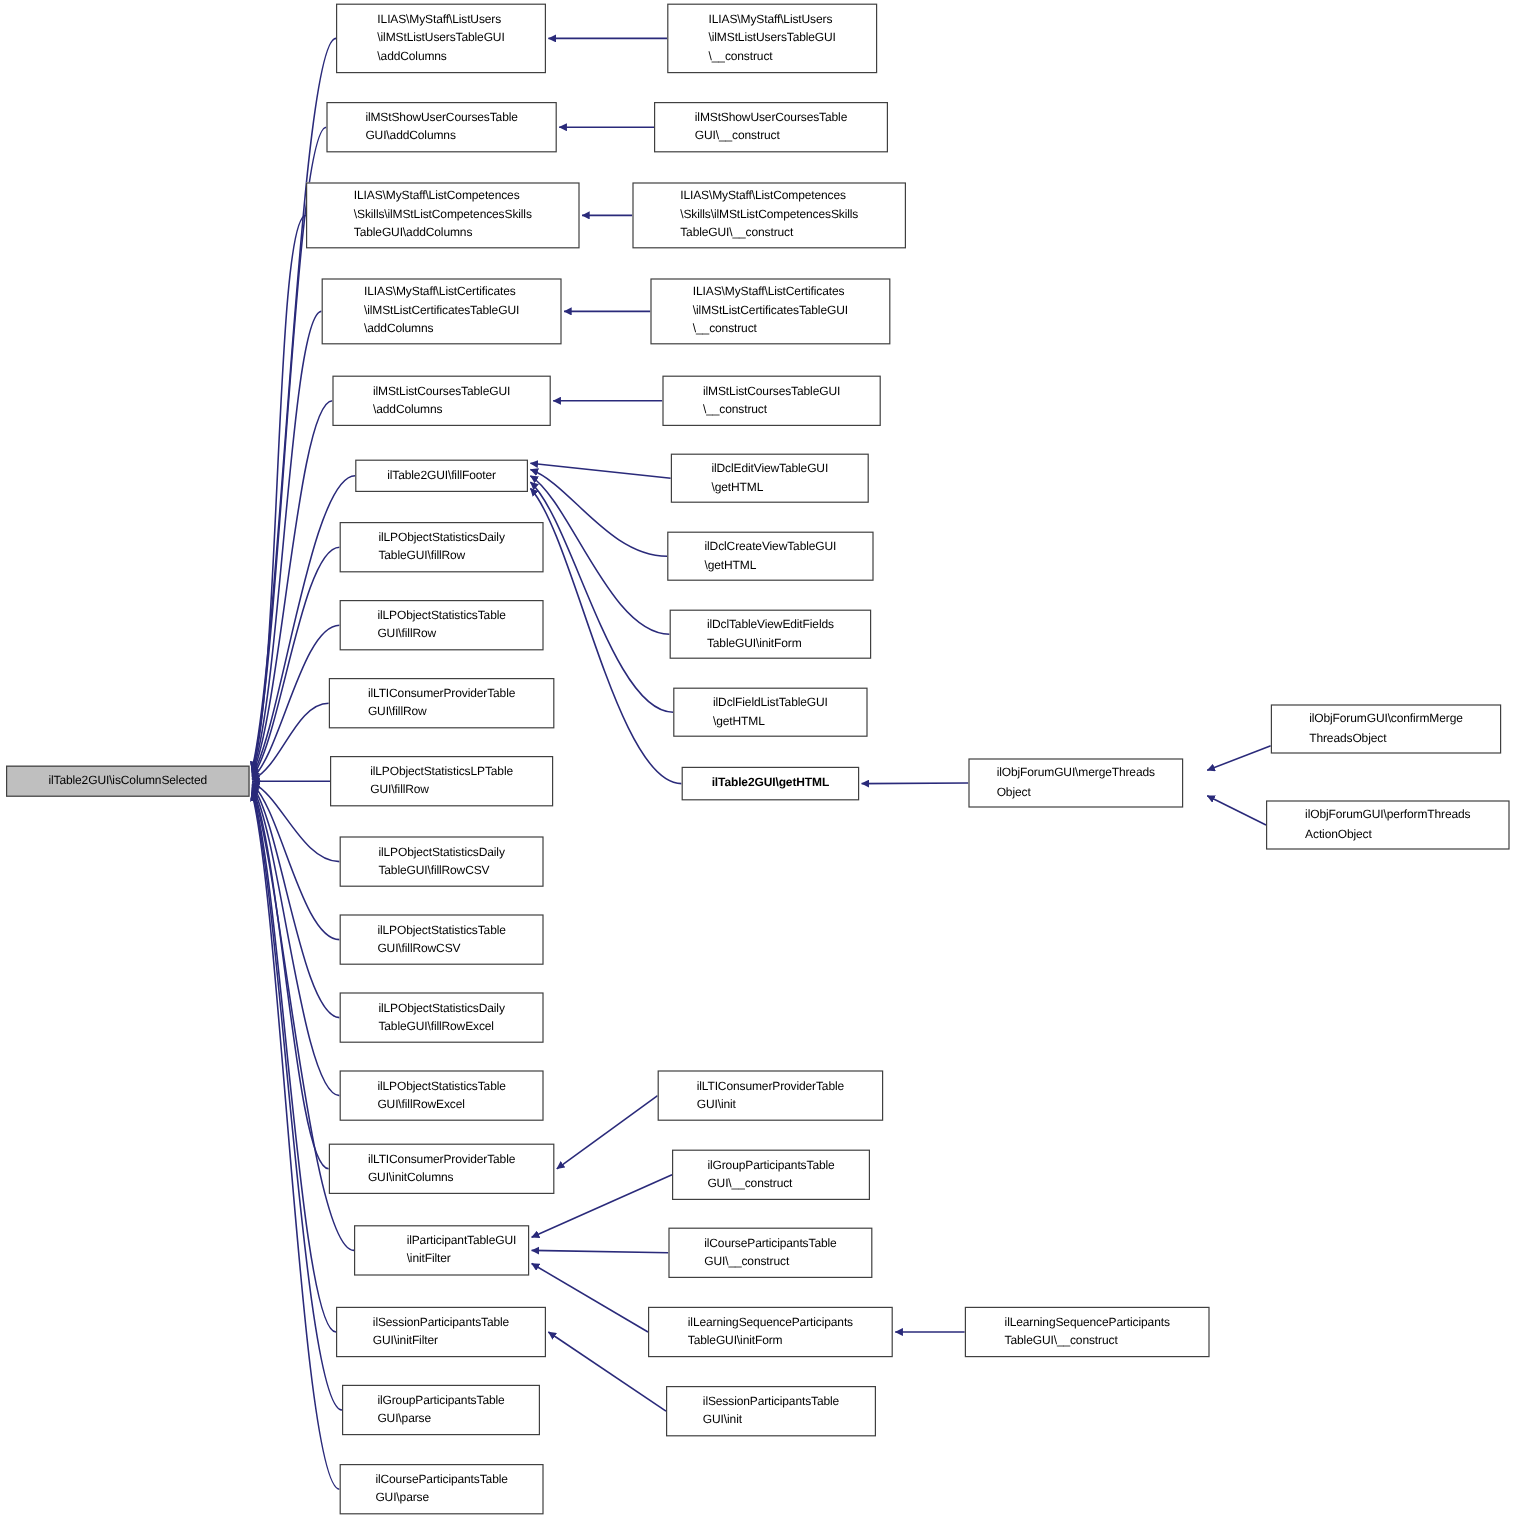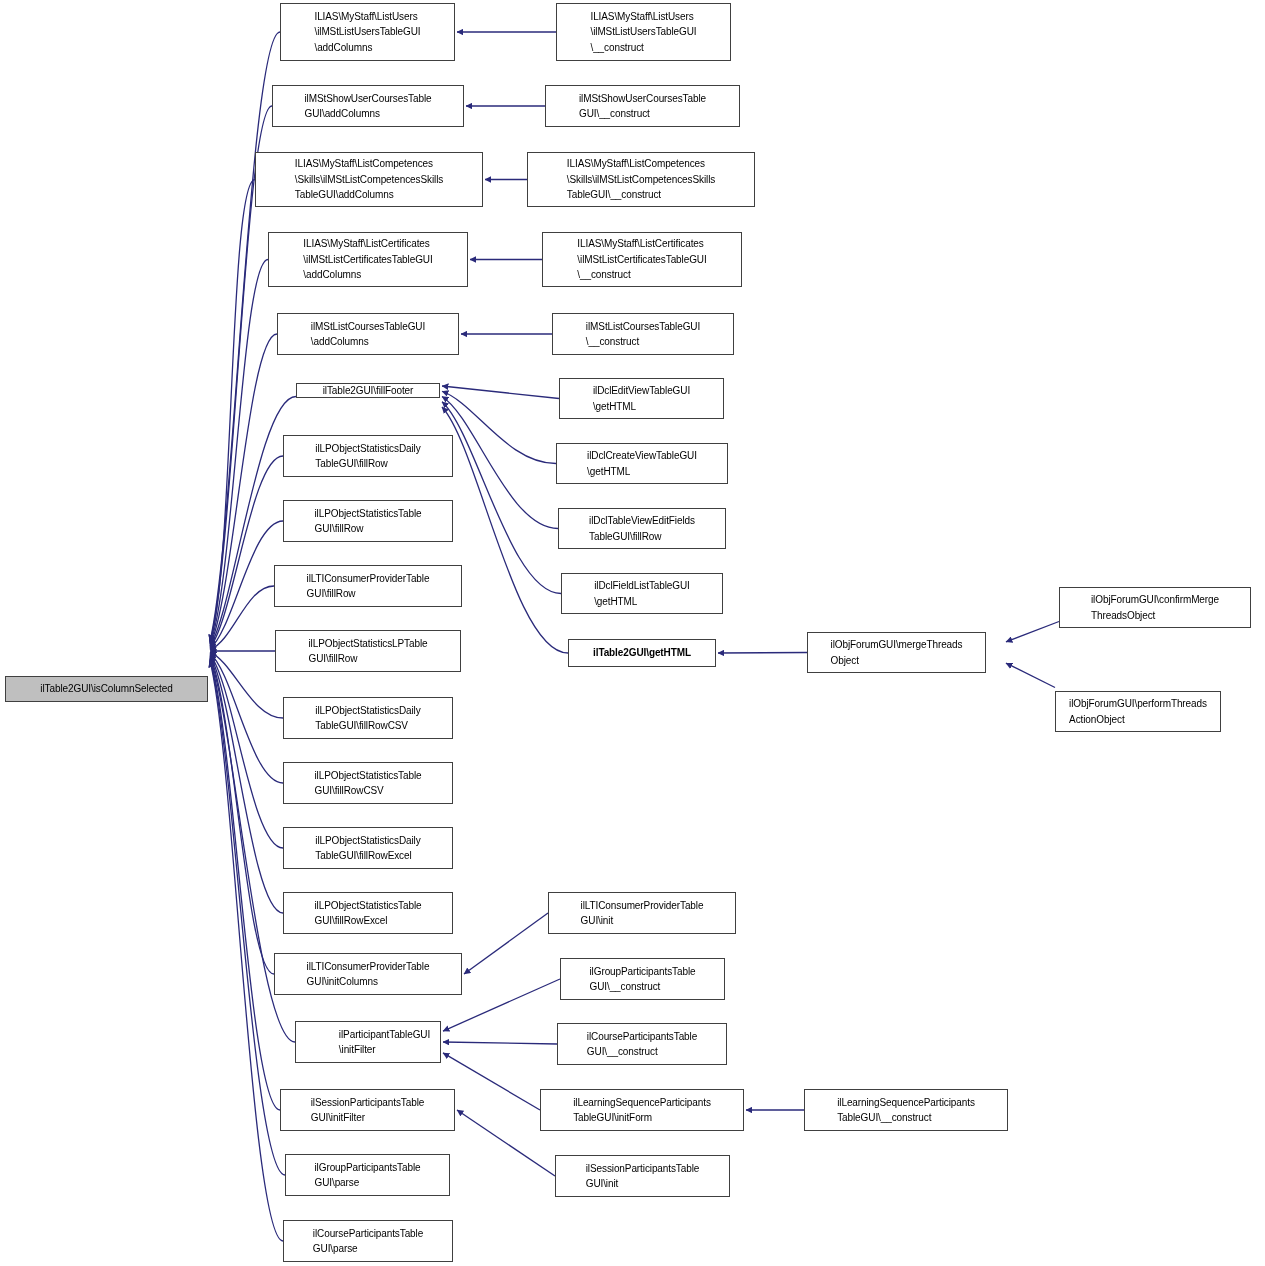--- a/index.html
+++ b/index.html
@@ -37,21 +37,20 @@
     text-align: left;
     font-size: 10px;
     line-height: 15.5px;
     letter-spacing: -0.1px;
     white-space: pre-line;
     padding: 0 3px;
   }
   .node.root {
     background: #bfbfbf;
     border: 1px solid #404040;
-    margin-top: 38px;
   }
   .node-label {
     display: block;
     white-space: pre-line;
   }
 </style>
 </head>
 <body>
 
 <div id="canvas">
@@ -123,35 +122,35 @@
       <div class="node" style="left: 268px; top: 232px; width: 200px; height: 55px;"><span class="node-label">ILIAS\MyStaff\ListCertificates
 \ilMStListCertificatesTableGUI
 \addColumns</span></div>
       <div class="node" style="left: 542px; top: 232px; width: 200px; height: 55px;"><span class="node-label">ILIAS\MyStaff\ListCertificates
 \ilMStListCertificatesTableGUI
 \__construct</span></div>
       <div class="node" style="left: 277px; top: 313px; width: 182px; height: 42px;"><span class="node-label">ilMStListCoursesTableGUI
 \addColumns</span></div>
       <div class="node" style="left: 552px; top: 313px; width: 182px; height: 42px;"><span class="node-label">ilMStListCoursesTableGUI
 \__construct</span></div>
-      <div class="node" style="left: 296px; top: 383px; width: 144px; height: 15px;"><span class="node-label">ilTable2GUI\fillFooter</span></div>
+      <div class="node" style="left: 296px; top: 383px; width: 144px; height: 27px;"><span class="node-label">ilTable2GUI\fillFooter</span></div>
       <div class="node" style="left: 559px; top: 378px; width: 165px; height: 41px;"><span class="node-label">ilDclEditViewTableGUI
 \getHTML</span></div>
       <div class="node" style="left: 556px; top: 443px; width: 172px; height: 41px;"><span class="node-label">ilDclCreateViewTableGUI
 \getHTML</span></div>
       <div class="node" style="left: 558px; top: 508px; width: 168px; height: 41px;"><span class="node-label">ilDclTableViewEditFields
-TableGUI\fillRow</span></div>
+TableGUI\initForm</span></div>
       <div class="node" style="left: 561px; top: 573px; width: 162px; height: 41px;"><span class="node-label">ilDclFieldListTableGUI
 \getHTML</span></div>
       <div class="node" style="left: 568px; top: 639px; width: 148px; height: 28px; font-weight: bold;"><span class="node-label">ilTable2GUI\getHTML</span></div>
       <div class="node" style="left: 807px; top: 632px; width: 179px; height: 41px;"><span class="node-label">ilObjForumGUI\mergeThreads
 Object</span></div>
       <div class="node" style="left: 1059px; top: 587px; width: 192px; height: 41px;"><span class="node-label">ilObjForumGUI\confirmMerge
 ThreadsObject</span></div>
-      <div class="node" style="left: 1055px; top: 667px; width: 166px; height: 41px; margin-top: 24px;"><span class="node-label">ilObjForumGUI\performThreads
+      <div class="node" style="left: 1055px; top: 667px; width: 203px; height: 41px;"><span class="node-label">ilObjForumGUI\performThreads
 ActionObject</span></div>
       <div class="node" style="left: 283px; top: 435px; width: 170px; height: 42px;"><span class="node-label">ilLPObjectStatisticsDaily
 TableGUI\fillRow</span></div>
       <div class="node" style="left: 283px; top: 500px; width: 170px; height: 42px;"><span class="node-label">ilLPObjectStatisticsTable
 GUI\fillRow</span></div>
       <div class="node" style="left: 274px; top: 565px; width: 188px; height: 42px;"><span class="node-label">ilLTIConsumerProviderTable
 GUI\fillRow</span></div>
       <div class="node" style="left: 275px; top: 630px; width: 186px; height: 42px;"><span class="node-label">ilLPObjectStatisticsLPTable
 GUI\fillRow</span></div>
       <div class="node" style="left: 283px; top: 697px; width: 170px; height: 42px;"><span class="node-label">ilLPObjectStatisticsDaily

